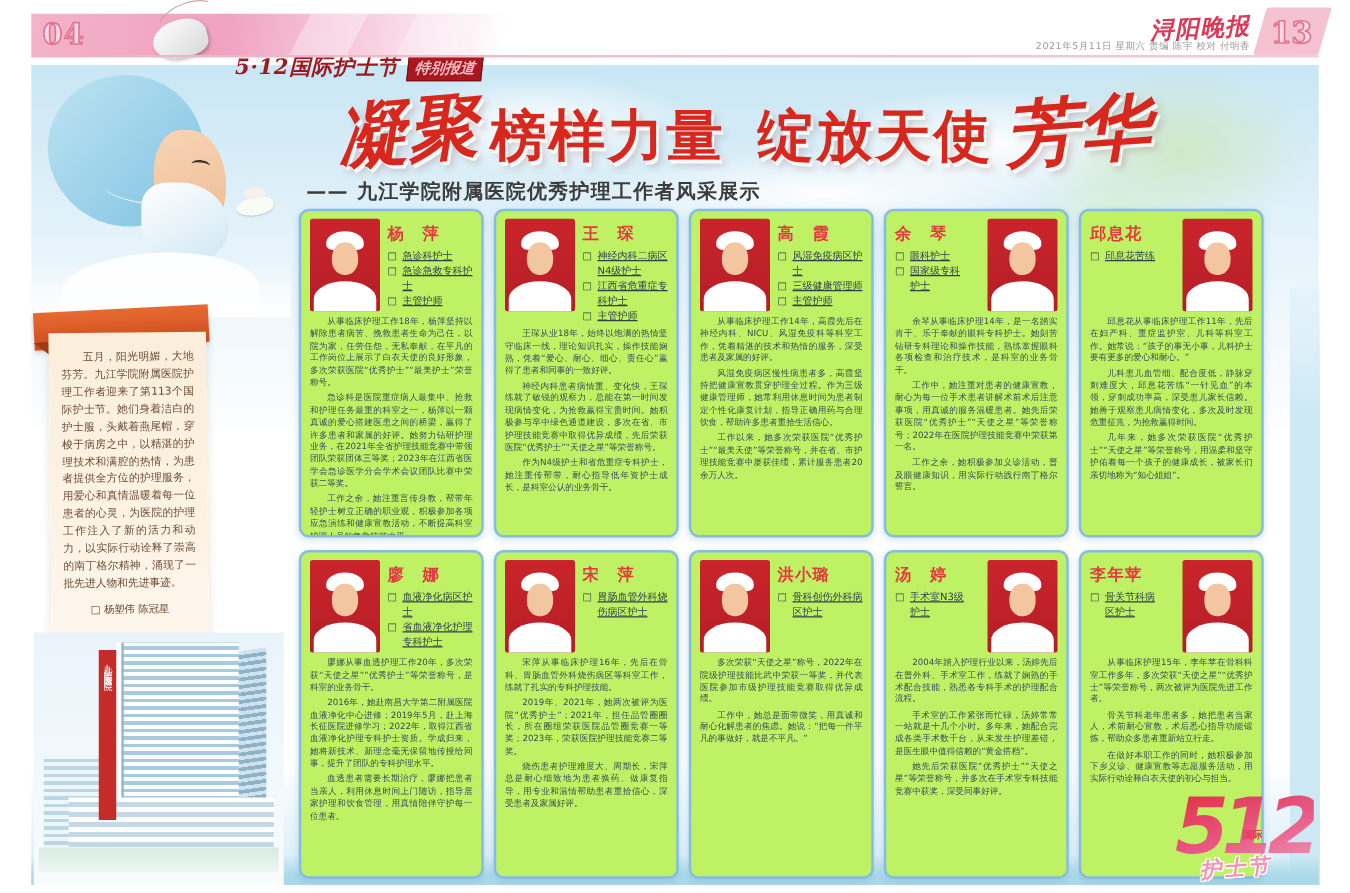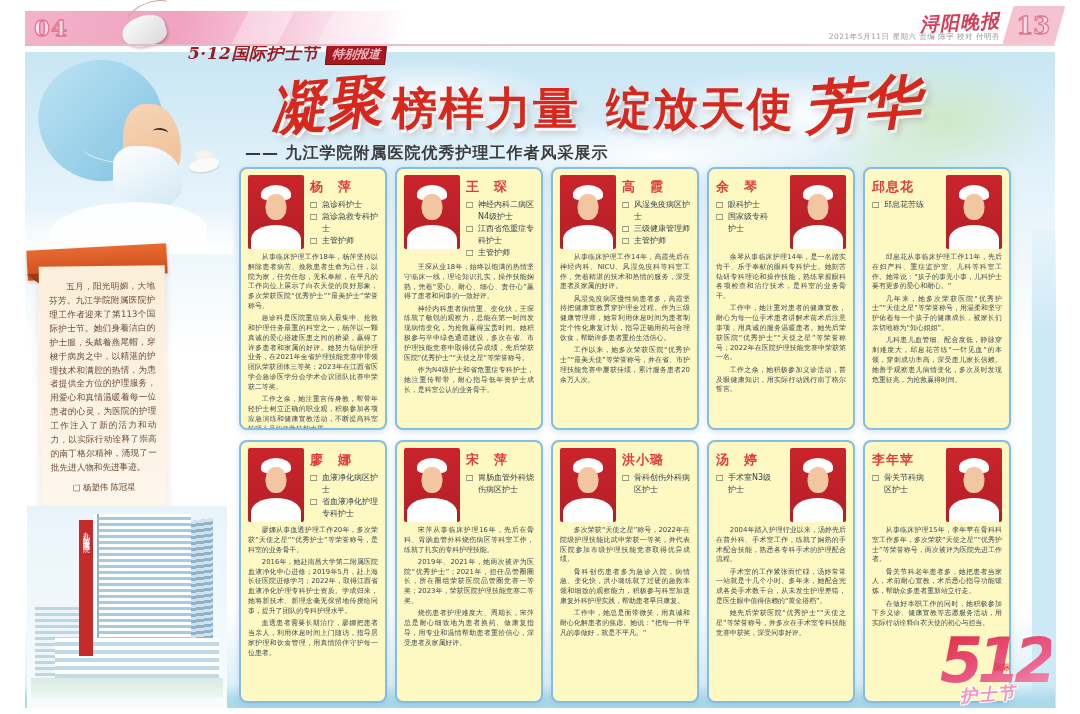--- a/index.html
+++ b/index.html
@@ -95,36 +95,36 @@
   .h-sign span{writing-mode:vertical-rl;font-size:7px;color:#fff;letter-spacing:2px;}
   .h-low{position:absolute;left:8px;top:98px;width:50px;height:76px;
     background:repeating-linear-gradient(180deg,#eef6fa 0 3px,#bcd7e4 3px 6px);}
   .h-podium{position:absolute;left:28px;top:132px;width:164px;height:46px;
     background:repeating-linear-gradient(180deg,#ffffff 0 4px,#c3d9e6 4px 8px);}
   .h-base{position:absolute;left:4px;top:172px;width:192px;height:20px;
     background:linear-gradient(180deg,#d8ebe2,#eef7f3);}
   
   .cards{position:absolute;left:239px;top:167px;width:772px;display:grid;
     grid-template-columns:repeat(5,1fr);grid-auto-rows:263px;gap:10px 8px;}
-  .card{background:#fef9c3;border:2px solid #85bce2;border-radius:8px;padding:6px 7px 4px;
+  .card{background:#bef264;border:2px solid #85bce2;border-radius:8px;padding:6px 7px 4px;
     box-shadow:0 2px 6px rgba(110,160,205,.3);overflow:hidden;}
   .card-head{display:flex;gap:6px;margin-bottom:4px;}
   .card-head.photo-right{flex-direction:row-reverse;gap:18px;}
   .photo{flex:none;width:56px;height:74px;border-radius:2px;position:relative;overflow:hidden;
     background:linear-gradient(180deg,#ca242c,#b51e26);}
   .photo .p-cap{position:absolute;left:50%;top:10px;transform:translateX(-50%);width:30px;height:15px;
     background:#fff;border-radius:80% 80% 35% 35%/100% 100% 40% 40%;}
   .photo .p-face{position:absolute;left:50%;top:19px;transform:translateX(-50%);width:21px;height:26px;
     background:linear-gradient(170deg,#f4cba6,#e9b astype88);background:#f2c6a0;border-radius:46%;}
   .photo .p-torso{position:absolute;left:50%;bottom:-4px;transform:translateX(-50%);width:50px;height:28px;
     background:#fff;border-radius:55% 55% 0 0;}
   .head-text{flex:1;padding-top:3px;min-width:0;}
   .name{font-size:13px;font-weight:700;color:#e23a3e;margin-bottom:3px;letter-spacing:1px;}
   .titles{list-style:none;margin:0;padding:0;font-size:8px;color:#323f4d;line-height:1.5;}
-  .titles li{position:relative;padding-left:12px;}
+  .titles li{position:relative;padding-left:12px;text-decoration:underline;}
   .titles li::before{content:"□";position:absolute;left:0;top:0;}
   .body p{font-size:6.9px;line-height:1.42;color:#3d4a57;text-align:justify;text-indent:2em;margin:0 0 2.5px;}
   
   .festival{position:absolute;right:24px;bottom:0;width:122px;height:86px;}
   .f-num{position:absolute;left:6px;top:-4px;font:italic 900 62px "DejaVu Sans",sans-serif;letter-spacing:-6px;
     background:linear-gradient(160deg,#df2937,#e85784 55%,#f29dbb);-webkit-background-clip:text;background-clip:text;color:transparent;}
   .f-intl{position:absolute;left:60px;top:34px;font:700 8px "DejaVu Sans",sans-serif;color:#e33a52;text-align:center;}
   .f-label{position:absolute;left:26px;bottom:8px;font:italic 900 17px "DejaVu Sans",sans-serif;color:#f493b7;
     letter-spacing:2px;transform:rotate(-4deg);
     text-shadow:1px 1px 0 #fff,-1px 1px 0 #fff,1px -1px 0 #fff,-1px -1px 0 #fff;}
@@ -292,22 +292,22 @@
       </div>
       <div class="head-text">
         <div class="name">邱息花</div>
         <ul class="titles">
               <li>邱息花苦练</li>
             </ul>
       </div>
     </div>
     <div class="body">
           <p>邱息花从事临床护理工作11年，先后在妇产科、重症监护室、儿科等科室工作。她常说：“孩子的事无小事，儿科护士要有更多的爱心和耐心。”</p>
+          <p>儿科患儿血管细、配合度低，静脉穿刺难度大，邱息花苦练“一针见血”的本领，穿刺成功率高，深受患儿家长信赖。她善于观察患儿病情变化，多次及时发现危重征兆，为抢救赢得时间。</p>
           <p>几年来，她多次荣获医院“优秀护士”“天使之星”等荣誉称号，用温柔和坚守护佑着每一个孩子的健康成长，被家长们亲切地称为“知心姐姐”。</p>
-          <p>儿科患儿血管细、配合度低，静脉穿刺难度大，邱息花苦练“一针见血”的本领，穿刺成功率高，深受患儿家长信赖。她善于观察患儿病情变化，多次及时发现危重征兆，为抢救赢得时间。</p>
         </div>
   </div>
       <div class="card">
     <div class="card-head">
       <div class="photo">
         <div class="p-cap"></div>
         <div class="p-face"></div>
         <div class="p-torso"></div>
       </div>
       <div class="head-text">
@@ -353,21 +353,20 @@
       </div>
       <div class="head-text">
         <div class="name">洪小璐</div>
         <ul class="titles">
               <li>骨科创伤外科病区护士</li>
             </ul>
       </div>
     </div>
     <div class="body">
           <p>多次荣获“天使之星”称号，2022年在院级护理技能比武中荣获一等奖，并代表医院参加市级护理技能竞赛取得优异成绩。</p>
-          <p>骨科创伤患者多为急诊入院，病情急、变化快，洪小璐练就了过硬的急救本领和细致的观察能力，积极参与科室加速康复外科护理实践，帮助患者早日康复。</p>
           <p>工作中，她总是面带微笑，用真诚和耐心化解患者的焦虑。她说：“把每一件平凡的事做好，就是不平凡。”</p>
         </div>
   </div>
       <div class="card">
     <div class="card-head photo-right">
       <div class="photo">
         <div class="p-cap"></div>
         <div class="p-face"></div>
         <div class="p-torso"></div>
       </div>

